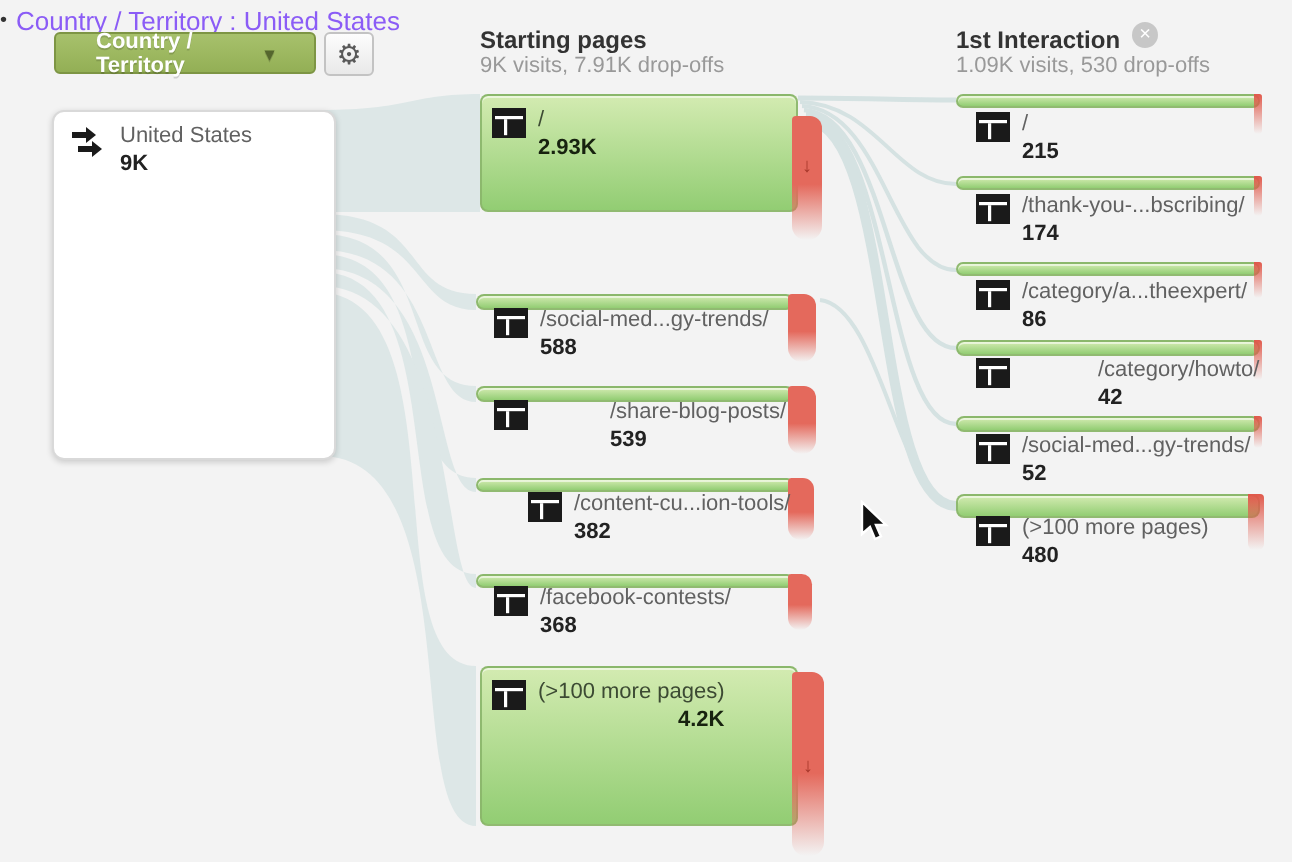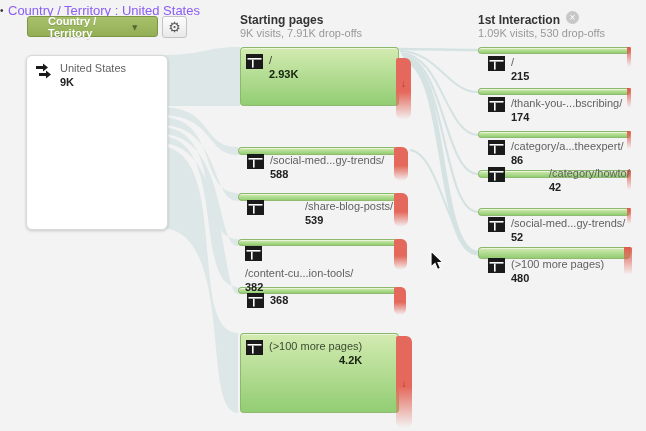--- a/index.html
+++ b/index.html
@@ -158,21 +158,21 @@
           <rect width="17" height="15" fill="#1a1a1a"></rect>
           <rect x="1.5" y="4" width="14" height="1.6" fill="#fff"></rect>
           <rect x="6" y="5.6" width="1.6" height="8" fill="#fff"></rect>
         </svg>
       </span>
     <span class="ntext">
         <span class="npath">/share-blog-posts/</span>
         <span class="ncount">539</span>
       </span>
   </div>
-  <div class="abs nlabel" style="left:245px;top:246px;flex-direction:column;">
+  <div class="abs nlabel" style="left:264px;top:246px;">
     <span class="picon">
         <svg width="17" height="15" viewBox="0 0 17 15">
           <rect width="17" height="15" fill="#1a1a1a"></rect>
           <rect x="1.5" y="4" width="14" height="1.6" fill="#fff"></rect>
           <rect x="6" y="5.6" width="1.6" height="8" fill="#fff"></rect>
         </svg>
       </span>
     <span class="ntext">
         <span class="npath">/content-cu...ion-tools/</span>
         <span class="ncount">382</span>
@@ -180,20 +180,21 @@
   </div>
   <div class="abs nlabel" style="left:247px;top:293px;">
     <span class="picon">
         <svg width="17" height="15" viewBox="0 0 17 15">
           <rect width="17" height="15" fill="#1a1a1a"></rect>
           <rect x="1.5" y="4" width="14" height="1.6" fill="#fff"></rect>
           <rect x="6" y="5.6" width="1.6" height="8" fill="#fff"></rect>
         </svg>
       </span>
     <span class="ntext">
+        <span class="npath">/facebook-contests/</span>
         <span class="ncount">368</span>
       </span>
   </div>
   <div class="abs nlabel onnode" style="left:246px;top:340px;">
     <span class="picon">
         <svg width="17" height="15" viewBox="0 0 17 15">
           <rect width="17" height="15" fill="#1a1a1a"></rect>
           <rect x="1.5" y="4" width="14" height="1.6" fill="#fff"></rect>
           <rect x="6" y="5.6" width="1.6" height="8" fill="#fff"></rect>
         </svg>
@@ -250,21 +251,21 @@
           <rect width="17" height="15" fill="#1a1a1a"></rect>
           <rect x="1.5" y="4" width="14" height="1.6" fill="#fff"></rect>
           <rect x="6" y="5.6" width="1.6" height="8" fill="#fff"></rect>
         </svg>
       </span>
     <span class="ntext">
         <span class="npath">/category/a...theexpert/</span>
         <span class="ncount">86</span>
       </span>
   </div>
-  <div class="abs nlabel" style="left:488px;top:167px;gap:44px;">
+  <div class="abs nlabel" style="left:488px;top:179px;gap:44px;">
     <span class="picon">
         <svg width="17" height="15" viewBox="0 0 17 15">
           <rect width="17" height="15" fill="#1a1a1a"></rect>
           <rect x="1.5" y="4" width="14" height="1.6" fill="#fff"></rect>
           <rect x="6" y="5.6" width="1.6" height="8" fill="#fff"></rect>
         </svg>
       </span>
     <span class="ntext">
         <span class="npath">/category/howto/</span>
         <span class="ncount">42</span>

